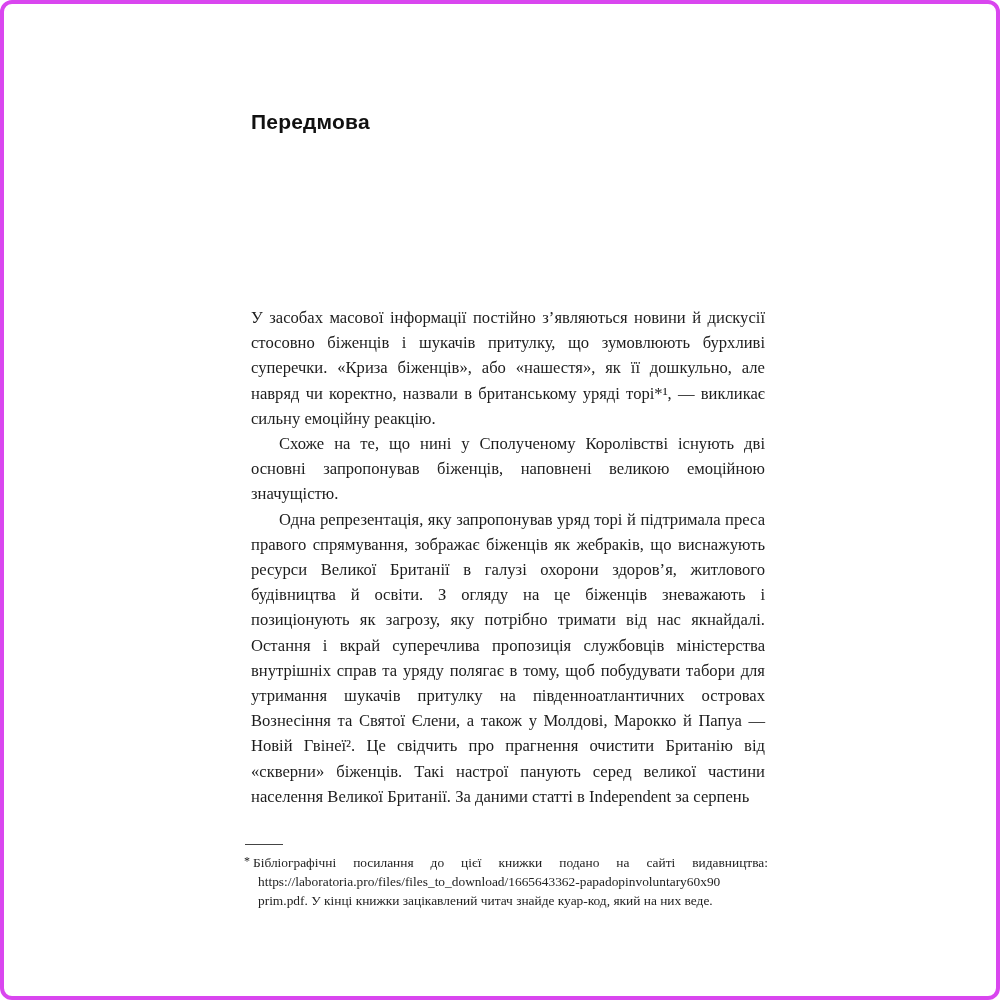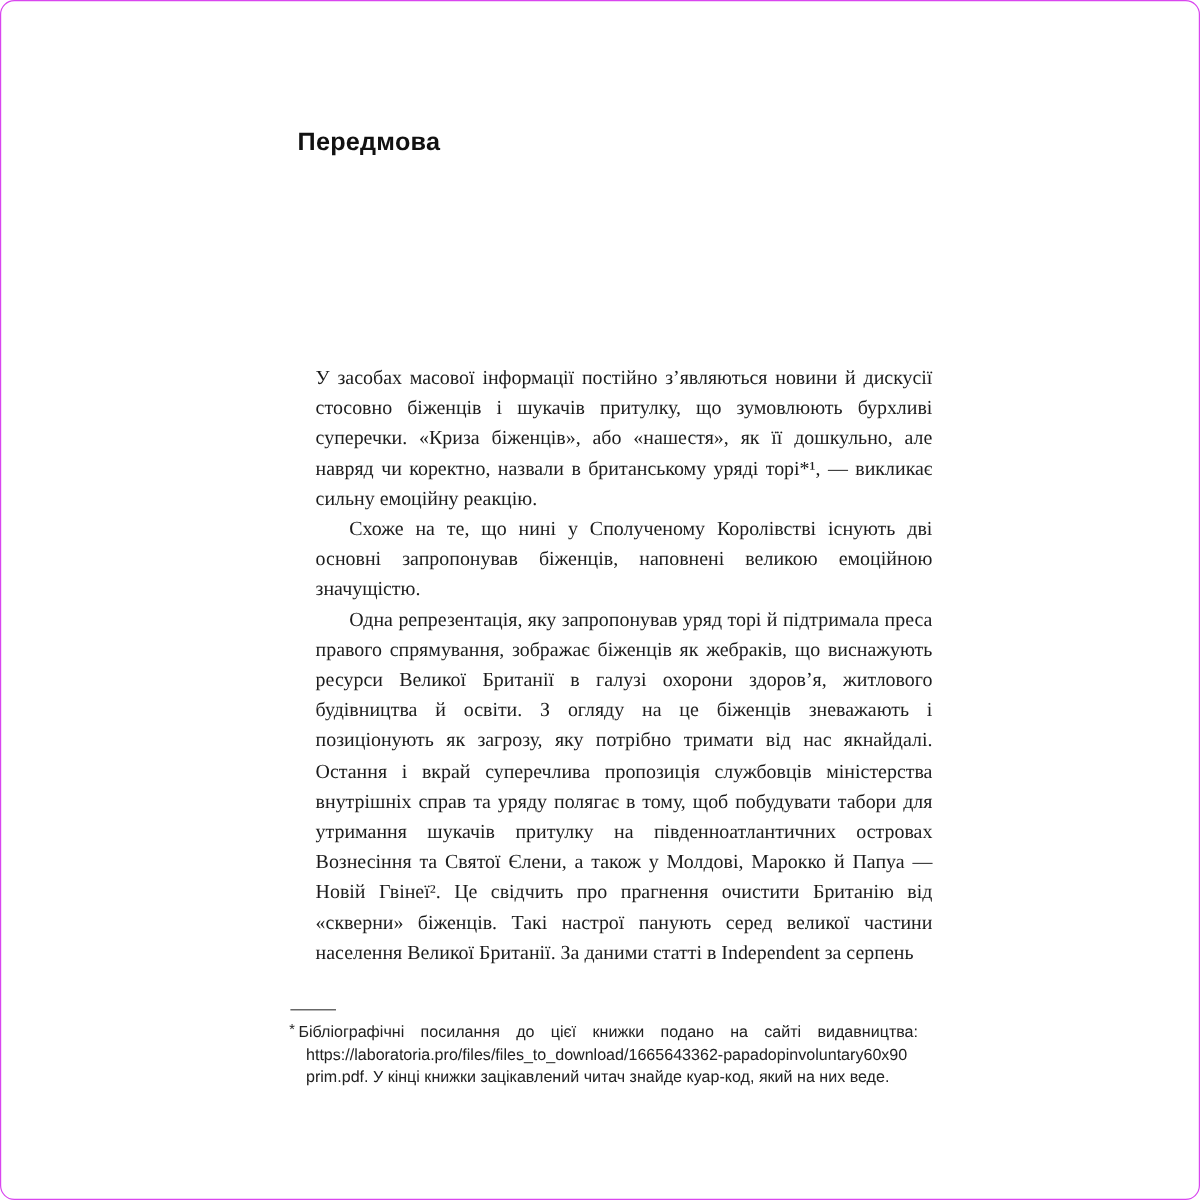--- a/index.html
+++ b/index.html
@@ -5,59 +5,59 @@
   html, body {
     margin: 0;
     padding: 0;
     background: #ffffff;
   }
   .page {
     position: relative;
     width: 1000px;
     height: 1000px;
     background: #ffffff;
-    border: 1px solid #d946ef;
+    border: 4px solid #d946ef;
     border-radius: 12px;
     box-sizing: border-box;
     overflow: hidden;
     color: #1c1c1c;
   }
   .chapter-title {
     position: absolute;
     left: 247px;
     top: 92px;
     font-family: "Liberation Sans", sans-serif;
     font-size: 21px;
     font-weight: 700;
     letter-spacing: 0.2px;
     color: #111111;
   }
   .body-text {
     position: absolute;
-    left: 262px;
+    left: 247px;
     top: 301px;
     width: 514px;
     font-family: "Liberation Serif", "DejaVu Serif", serif;
     font-size: 16.6px;
     line-height: 25.2px;
     text-align: justify;
     color: #1c1c1c;
   }
   .body-text p {
     margin: 0;
   }
   .body-text p.indent {
     text-indent: 28px;
   }
   .footnote {
     position: absolute;
     left: 240px;
     top: 840px;
     width: 524px;
-    font-family: Liberation Sans, sans-serif;
+    font-family: Liberation Serif, serif;
   }
   .footnote-rule {
     width: 38px;
     height: 0;
     border-top: 1px solid #444444;
     margin-bottom: 7px;
     margin-left: 1px;
   }
   .footnote-body {
     font-size: 13.4px;

